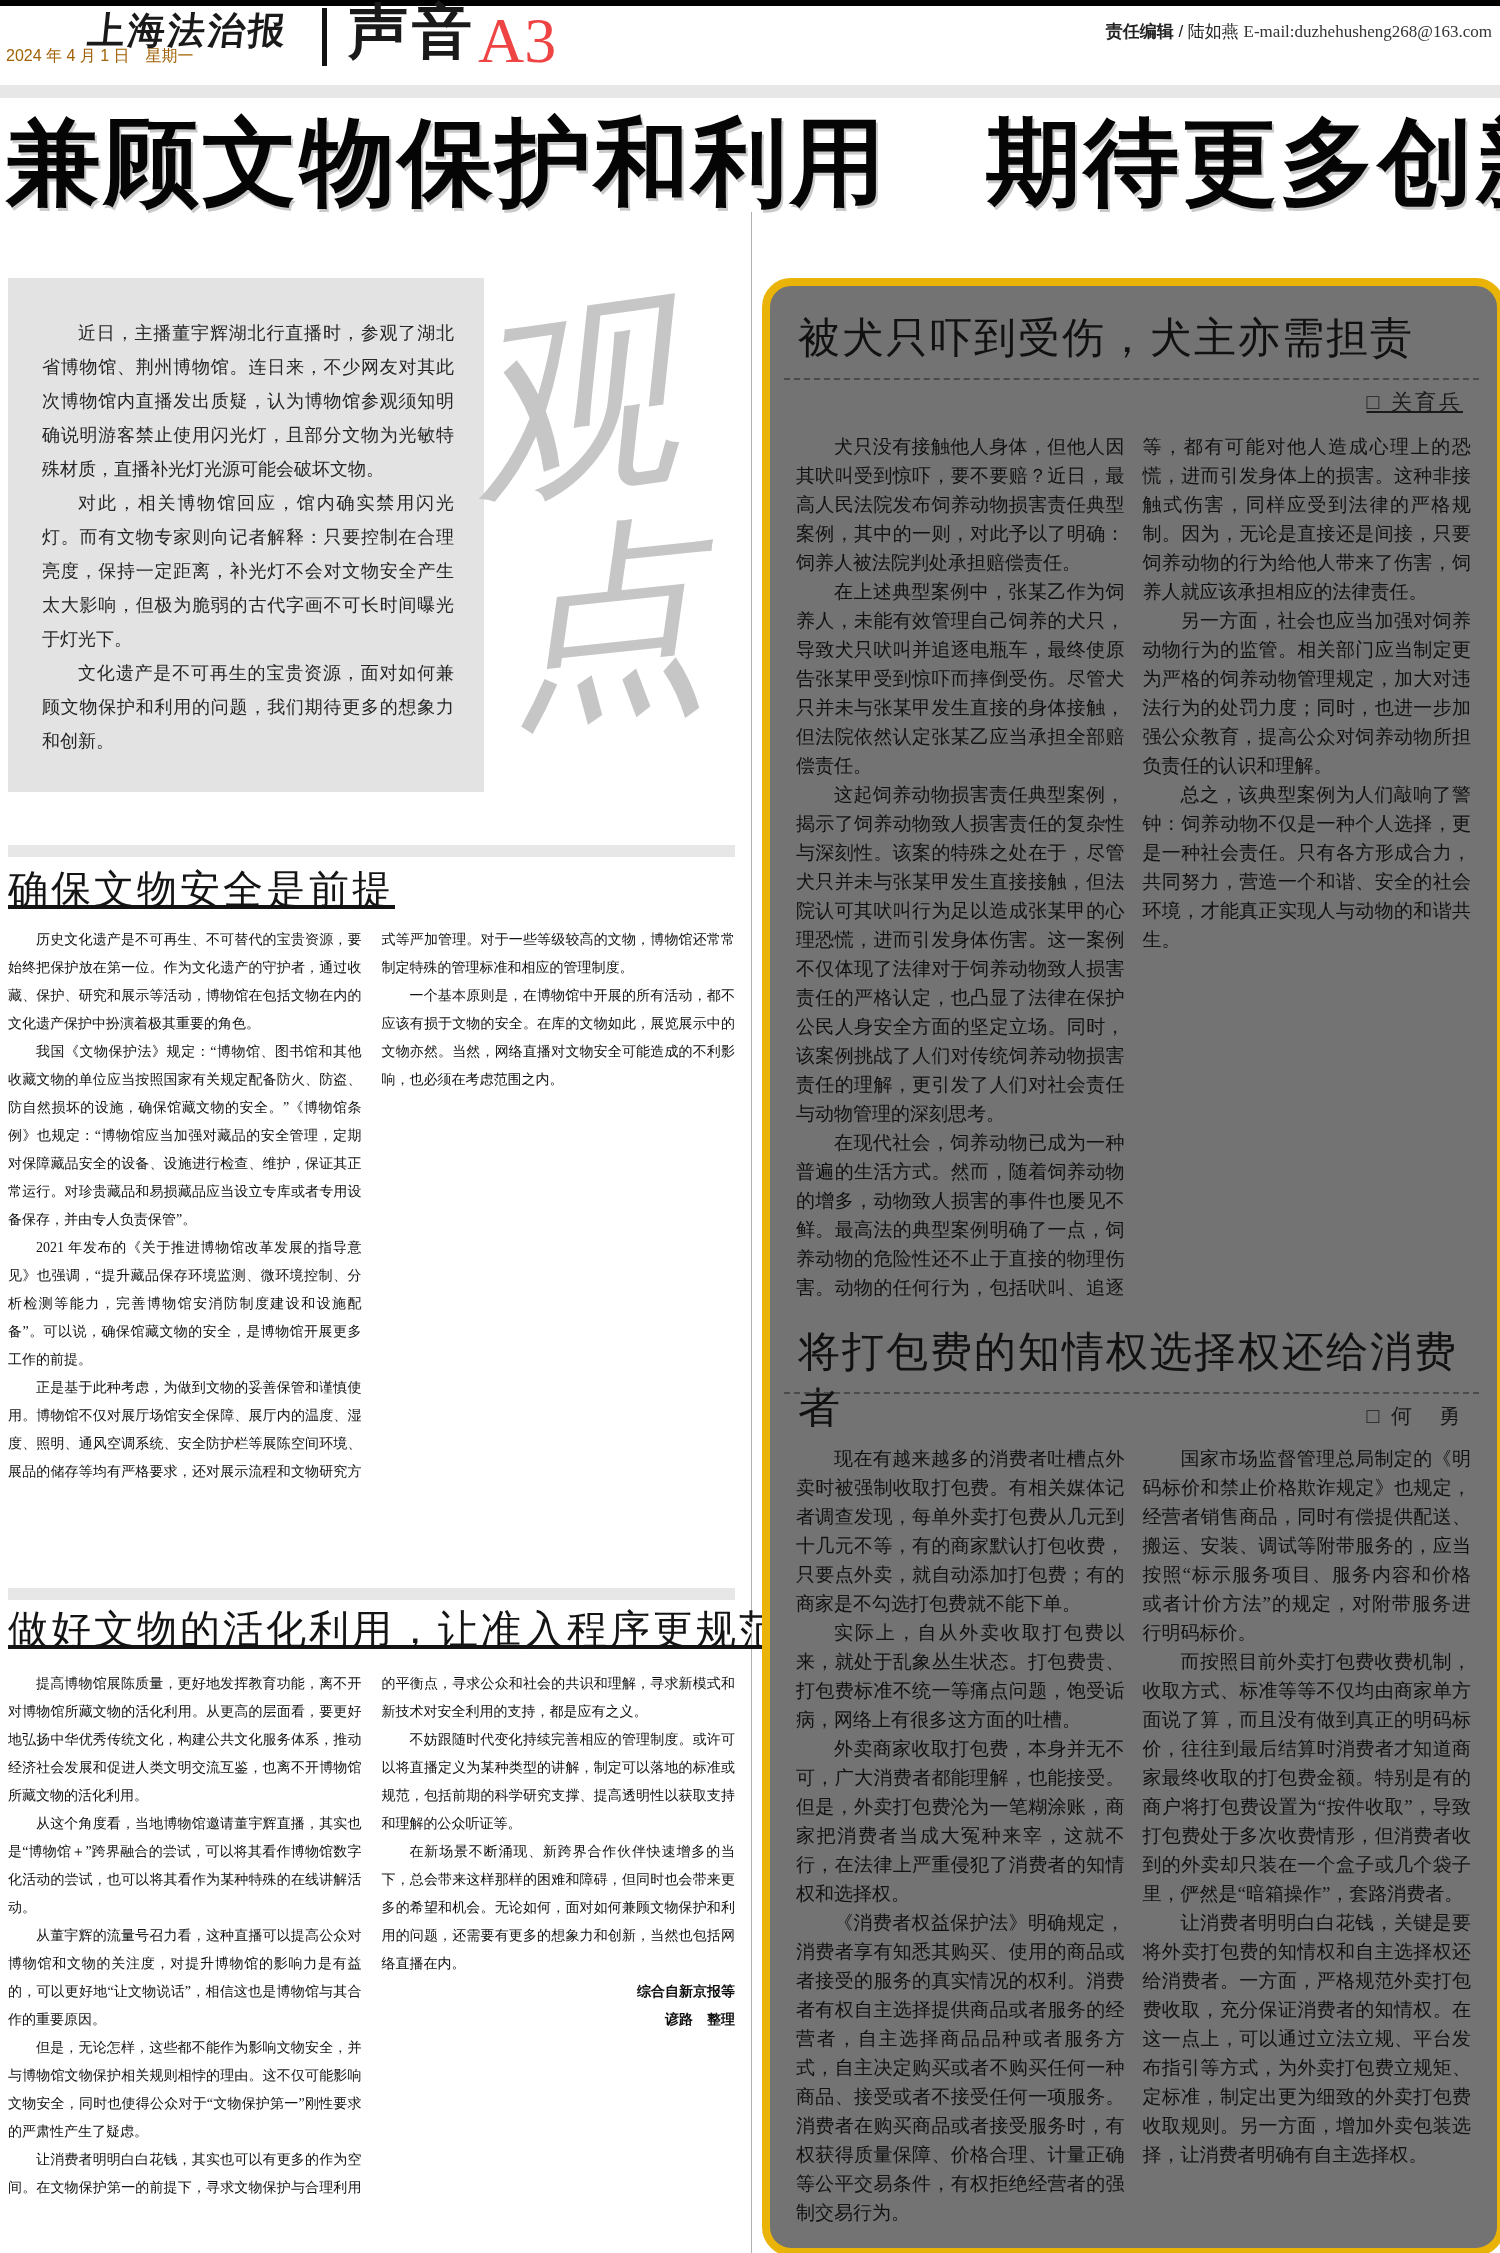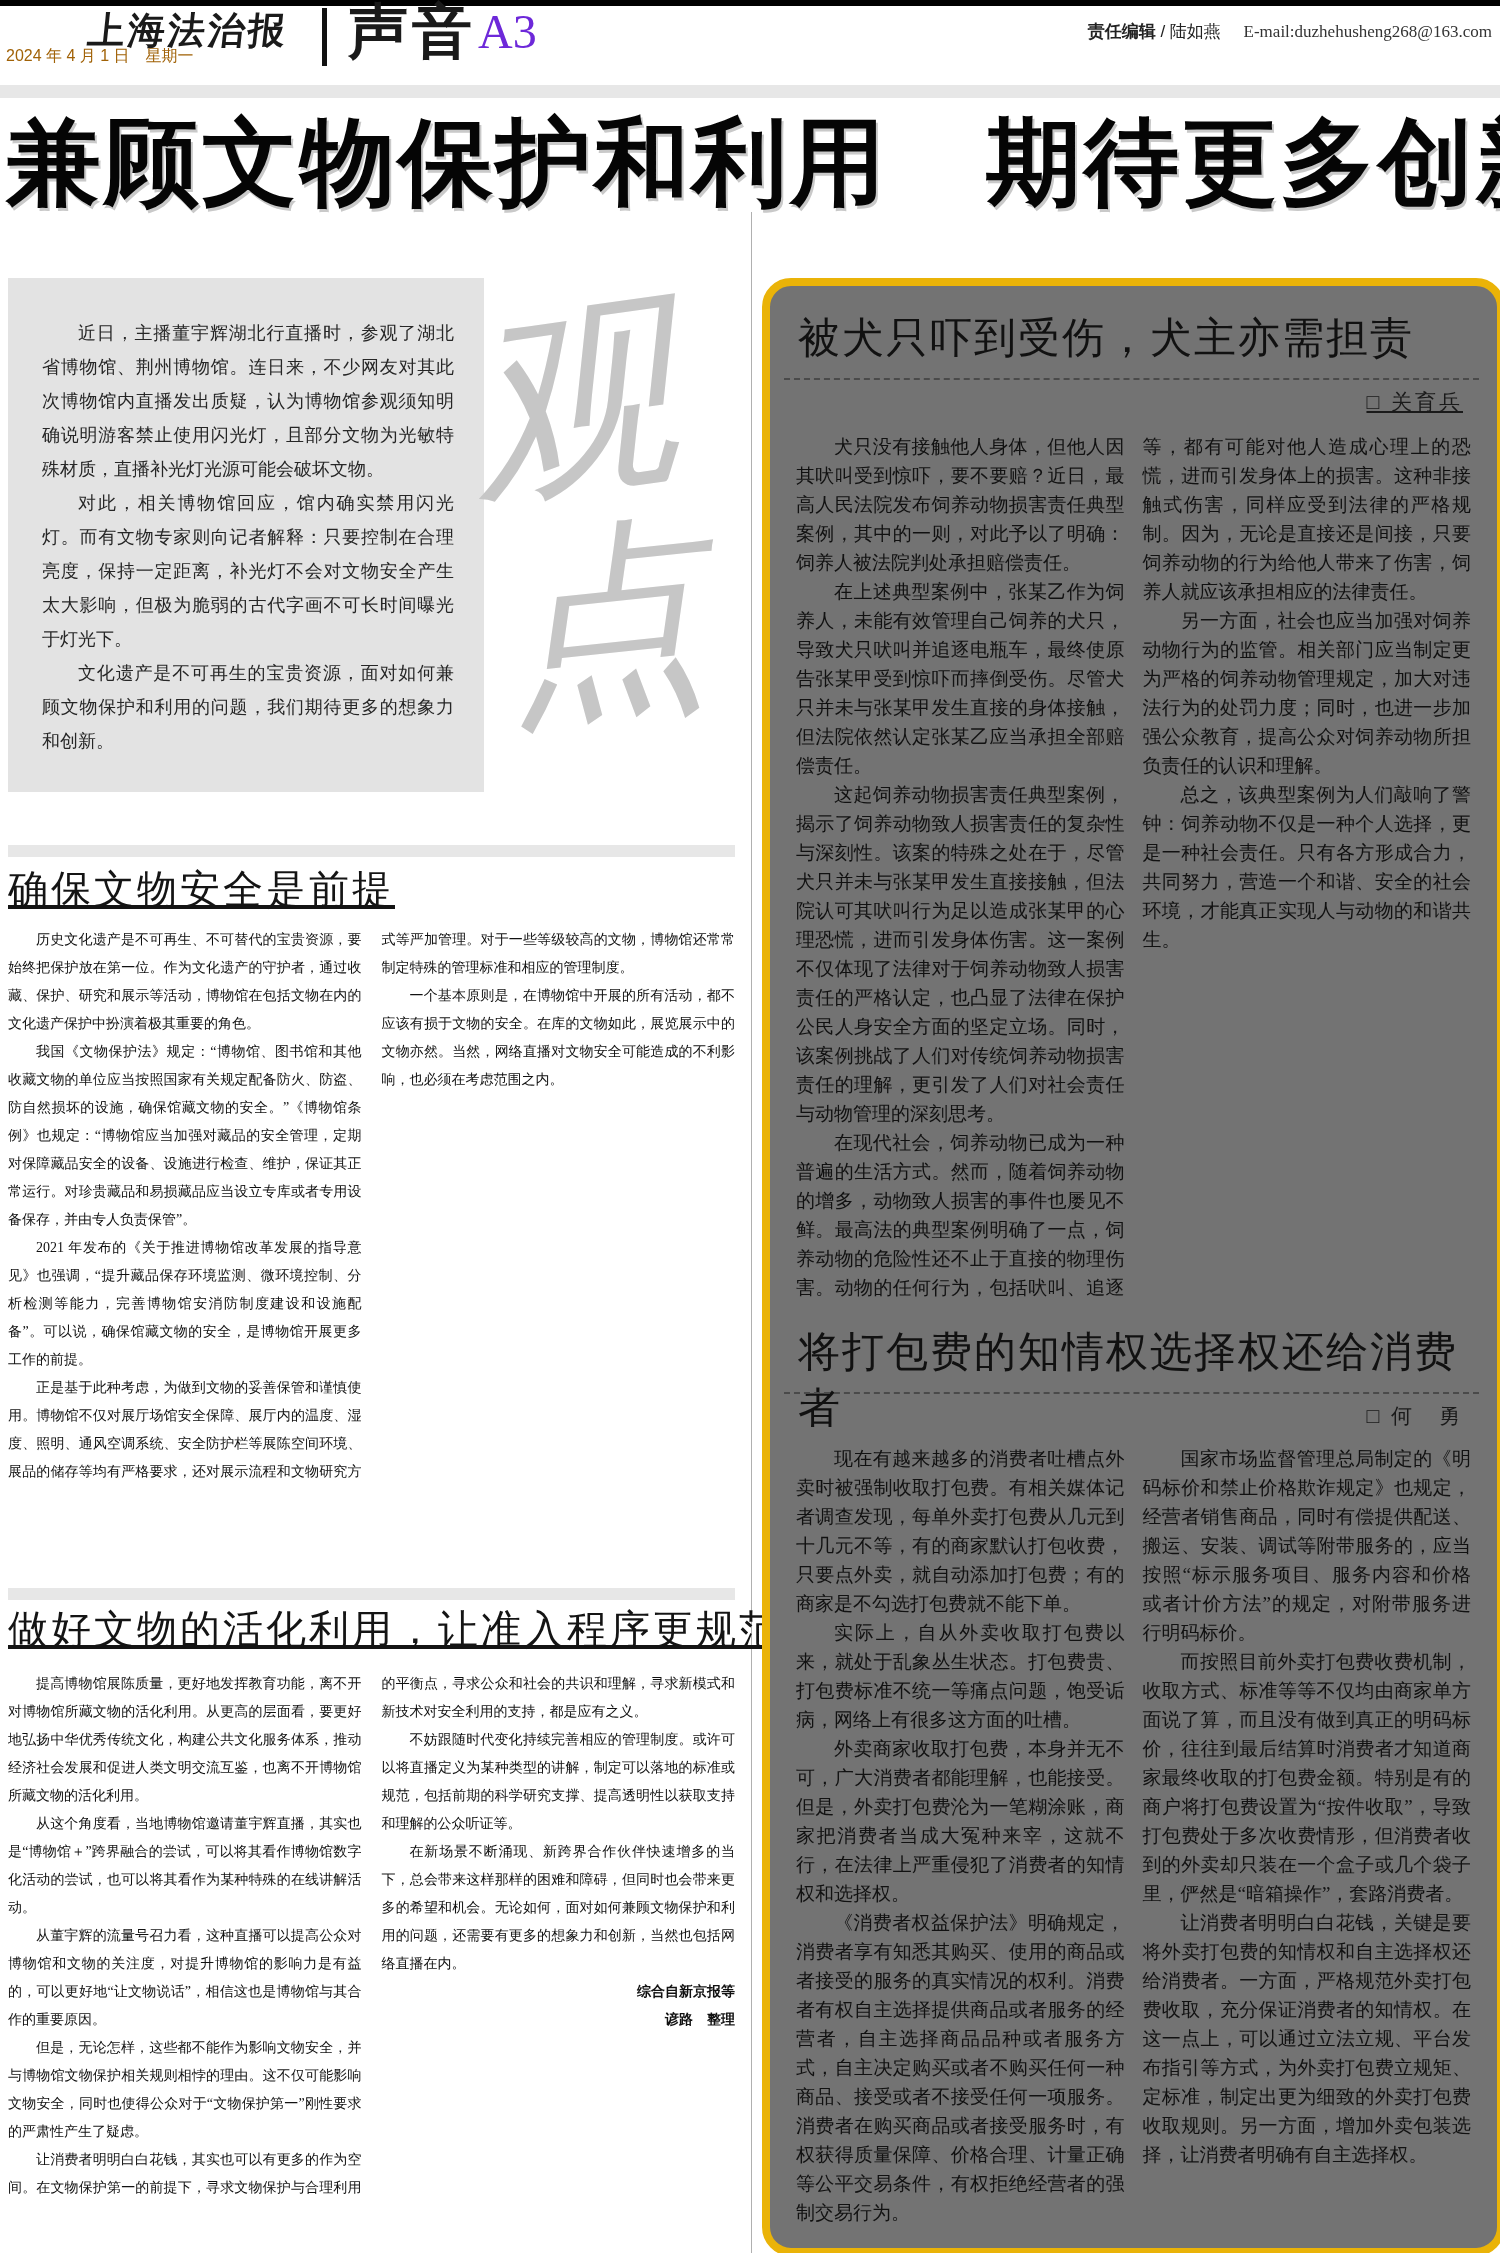--- a/index.html
+++ b/index.html
@@ -7,24 +7,24 @@
        font-family:"Liberation Serif","DejaVu Serif",serif;color:#1a1a1a;}
   .abs{position:absolute;}
   
   .topbar{left:0;top:0;width:1500px;height:6px;background:#000;}
   .logo{left:88px;top:6px;font-size:37px;font-weight:bold;letter-spacing:3px;
         transform:skewX(-6deg);font-family:"Liberation Serif","DejaVu Serif",serif;}
   .dateline{left:6px;top:46px;font-size:16px;font-family:"Liberation Sans","DejaVu Sans",sans-serif;color:#a16207;}
   .mast-divider{left:322px;top:8px;width:5px;height:58px;background:#111;}
   .section-name{left:348px;top:-8px;font-size:60px;font-weight:900;letter-spacing:4px;
         font-family:"Liberation Sans","DejaVu Sans",sans-serif;}
-  .page-no{left:478px;top:4px;font-size:48px;color:#6d28d9;font-family:"Liberation Serif","DejaVu Serif",serif;}
+  .page-no{left:478px;top:4px;font-size:64px;color:#ef4444;font-family:"Liberation Serif","DejaVu Serif",serif;}
   .editor-line{right:8px;top:20px;font-size:17px;font-family:"Liberation Sans","DejaVu Sans",sans-serif;color:#222;}
   .editor-line .lbl{font-weight:bold;}
-  .editor-line .eml{font-family:"Liberation Serif","DejaVu Serif",serif;color:#333;margin-left:18px;}
+  .editor-line .eml{font-family:"Liberation Serif","DejaVu Serif",serif;color:#333;}
   .gray-rule-top{left:0;top:85px;width:1500px;height:13px;background:#e7e7e7;}
   
   .headline{left:6px;top:100px;width:1490px;font-size:95px;font-weight:900;letter-spacing:3px;
         white-space:nowrap;font-family:"Liberation Serif","DejaVu Serif",serif;color:#050505;
         text-shadow:2px 3px 0 #c9c9c9;}
   
   .center-divider{left:751px;top:212px;width:1px;height:2041px;background:#b0b0b0;}
   
   .intro-box{left:8px;top:278px;width:476px;height:514px;background:#e3e3e3;z-index:0;}
   .intro-text{left:42px;top:316px;width:412px;z-index:2;

